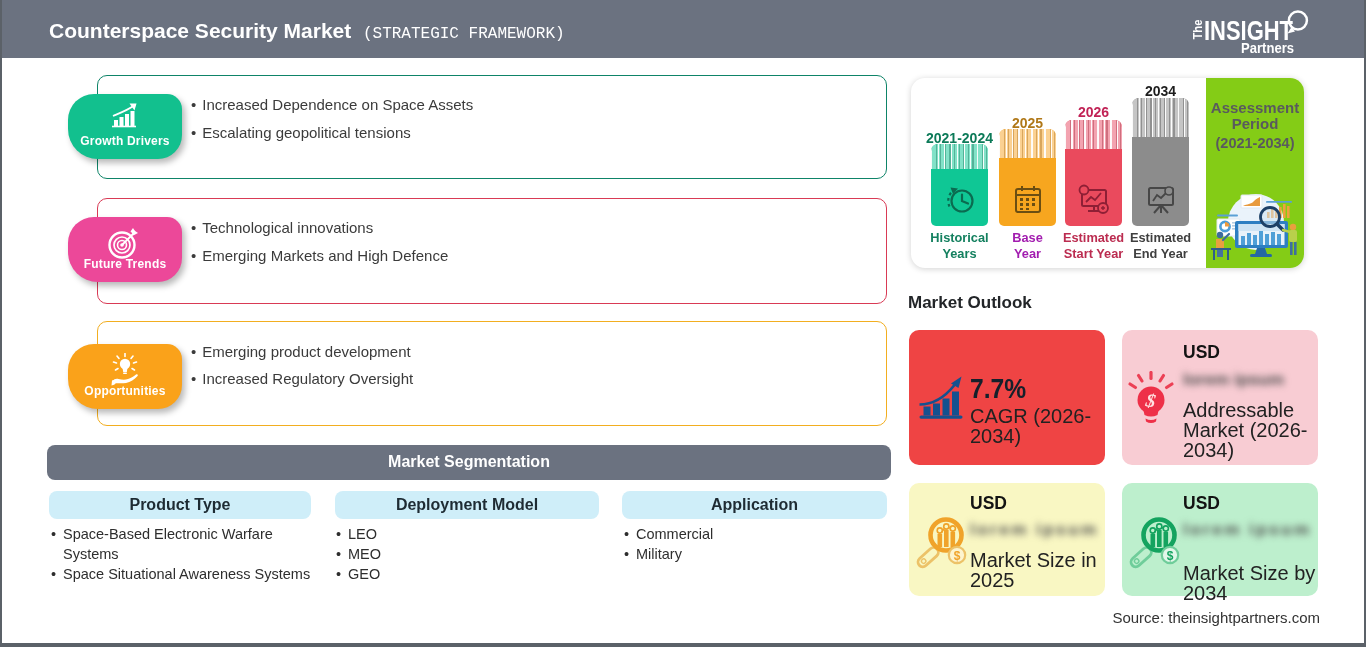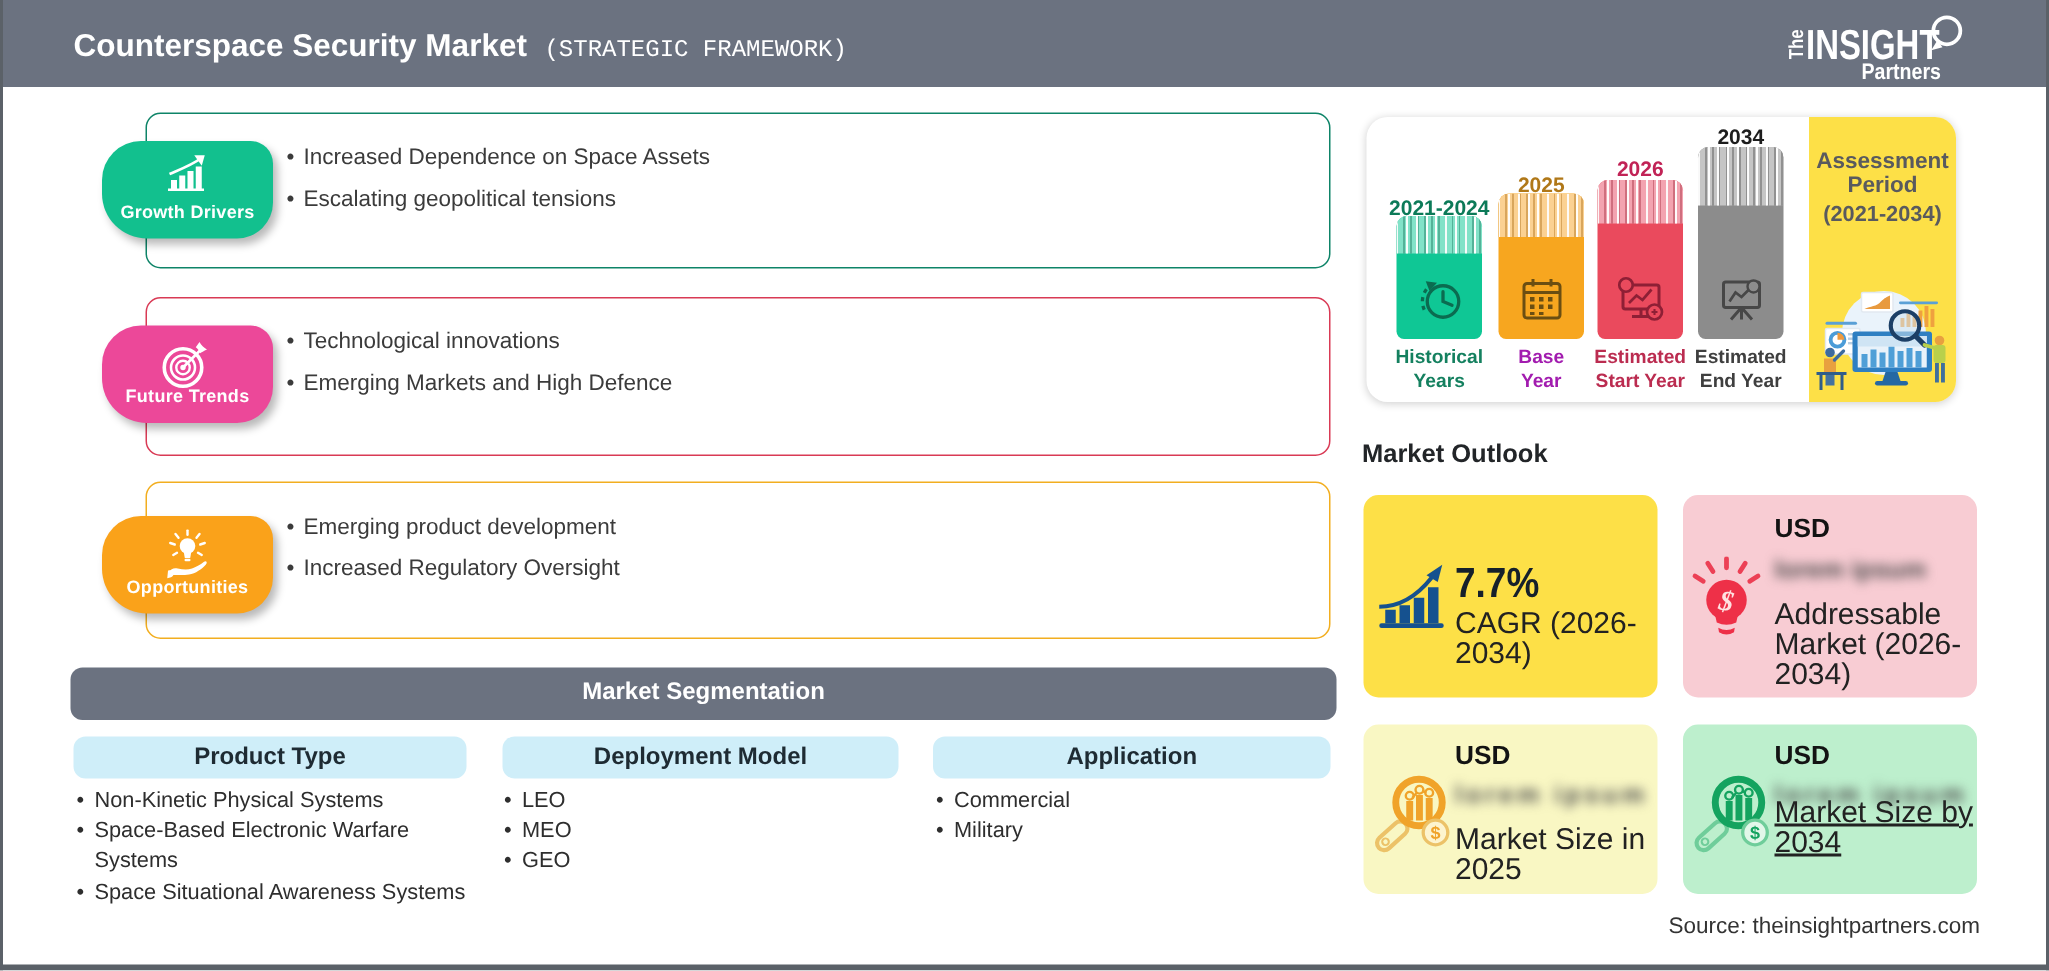--- a/index.html
+++ b/index.html
@@ -34,32 +34,32 @@
 .ch3 { left:622px; width:265px; }
 .seglist { position:absolute; top:524px; font-size:14.5px; color:#2e2e2e; line-height:20.2px; }
 .sl1 { left:48px; width:280px; }
 .sl2 { left:333px; width:200px; }
 .sl3 { left:621px; width:220px; }
 .seglist div { position:relative; padding-left:15px; }
 .seglist div:before { content:"•"; position:absolute; left:3px; }
 .seglist div.cont:before { content:""; }
 
 .tcard { position:absolute; left:911px; top:78px; width:393px; height:190px; background:#fff; border-radius:14px; box-shadow:0 1px 6px rgba(0,0,0,0.18); }
-.apanel { position:absolute; left:295px; top:0; width:98px; height:190px; background:#fde047; border-radius:0 14px 14px 0; }
+.apanel { position:absolute; left:295px; top:0; width:98px; height:190px; background:#84cc16; border-radius:0 14px 14px 0; }
 .aptitle { position:absolute; top:22px; left:0; width:100%; text-align:center; font-weight:bold; color:#595a5e; font-size:15px; line-height:15.5px; }
 .aptitle2 { position:absolute; top:57px; left:0; width:100%; text-align:center; font-weight:bold; color:#595a5e; font-size:14.5px; }
 .bar { position:absolute; bottom:42px; width:57px; border-radius:7px 7px 5px 5px; overflow:hidden; }
 .bar .stripes { position:absolute; top:0; left:0; width:100%; }
 .bar svg { position:absolute; left:50%; transform:translateX(-50%); }
 .yearlab { position:absolute; text-align:center; font-weight:bold; font-size:14px; }
 .barlab { position:absolute; text-align:center; font-weight:bold; font-size:12.8px; line-height:16px; }
 
 .mohead { position:absolute; left:908px; top:293px; font-size:17px; font-weight:bold; color:#222528; }
 .mcard { position:absolute; border-radius:10px; }
-.mc1 { left:909px; top:330px; width:196px; height:135px; background:#fde047; }
+.mc1 { left:909px; top:330px; width:196px; height:135px; background:#ef4444; }
 .mc2 { left:1122px; top:330px; width:196px; height:135px; background:#f8ccd3; }
 .mc3 { left:909px; top:483px; width:196px; height:113px; background:#f9f7c3; }
 .mc4 { left:1122px; top:483px; width:196px; height:113px; background:#bdefcd; }
 .usd { position:absolute; font-weight:bold; font-size:17.5px; color:#131313; }
 .lorem { position:absolute; font-weight:bold; font-size:17px; color:#4d4d4d; filter:blur(3.5px); }
 .mcap { position:absolute; font-size:20px; color:#222; line-height:20px; }
 .big { position:absolute; font-weight:bold; font-size:28px; color:#15202b; transform:scaleX(0.88); transform-origin:left center; }
 .source { position:absolute; right:46px; top:609px; font-size:15px; color:#333; }
 </style>
 </head>
@@ -135,21 +135,20 @@
     <path d="M7 27.5 C8.5 26.8 10 27.5 10.5 28.8 C11 30 10.3 31.3 9 31.8 L6.5 32.5 Z" fill="#fff"></path>
   </svg>
   <div class="blab">Opportunities</div>
 </div>
 
 <div class="segbar">Market Segmentation</div>
 <div class="colhead ch1">Product Type</div>
 <div class="colhead ch2">Deployment Model</div>
 <div class="colhead ch3">Application</div>
 <div class="seglist sl1">
-  <div>Non-Kinetic Physical Systems</div>
   <div>Space-Based Electronic Warfare</div>
   <div class="cont">Systems</div>
   <div>Space Situational Awareness Systems</div>
 </div>
 <div class="seglist sl2">
   <div>LEO</div>
   <div>MEO</div>
   <div>GEO</div>
 </div>
 <div class="seglist sl3">
@@ -349,16 +348,16 @@
       <circle cx="25.8" cy="19.5" r="2.6"></circle>
       <circle cx="32.3" cy="15.5" r="2.6"></circle>
       <circle cx="38.8" cy="17.5" r="2.6"></circle>
       <path d="M27.5 21 L30.5 17.5 M34.5 16.5 L37 17.2"></path>
     </g>
     <circle cx="43" cy="44" r="8.2" fill="#e2f7e9" stroke="#6fcd9a" stroke-width="2.2"></circle>
     <text x="43" y="48.5" text-anchor="middle" fill="#14a35f" font-size="12" font-weight="bold" font-family="Liberation Sans">$</text>
   </svg>
   <div class="usd" style="left:61px;top:10px;">USD</div>
   <div class="lorem" style="left:61px;top:37px;letter-spacing:2.5px;">lorem ipsum</div>
-  <div class="mcap" style="left:61px;top:49px;text-decoration:underline;">Market Size by<br>2034</div>
+  <div class="mcap" style="left:61px;top:80px;">Market Size by<br>2034</div>
 </div>
 <div class="source">Source: theinsightpartners.com</div>
 <div class="frame"></div>
 
 </body></html>

